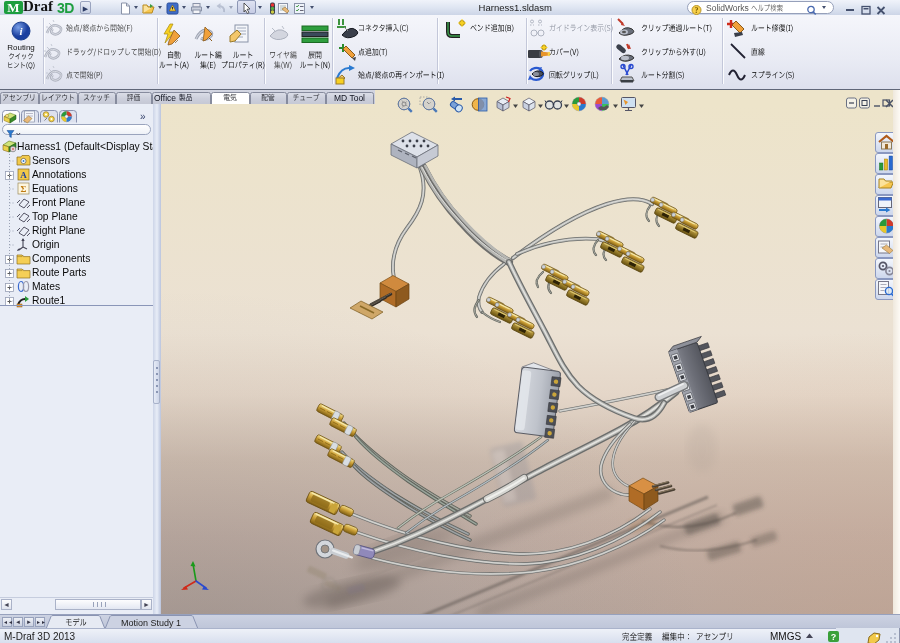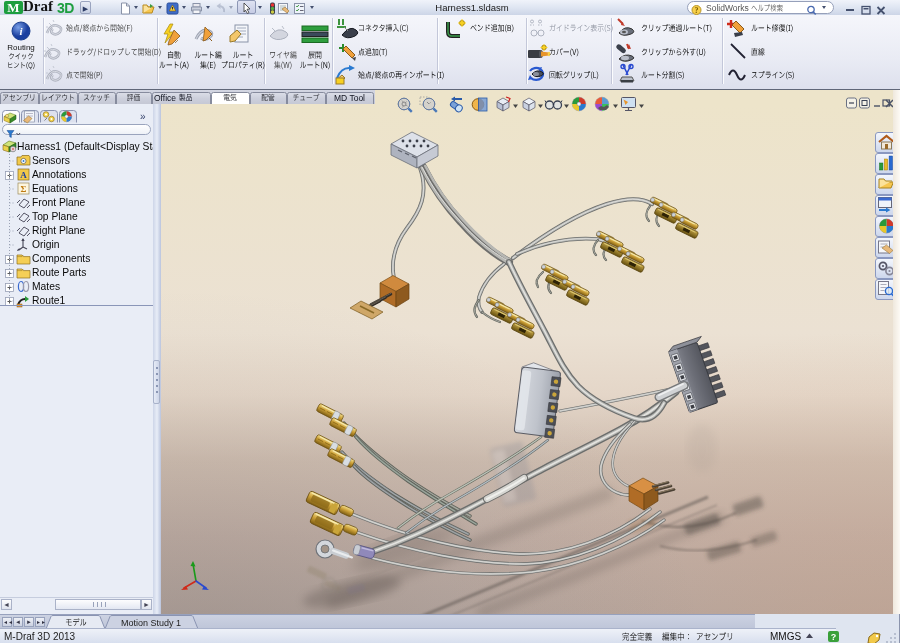--- a/index.html
+++ b/index.html
@@ -7,21 +7,21 @@
 .abs{position:absolute}
 #titlebar{left:0;top:0;width:900px;height:15px;background:linear-gradient(#f0f3fa,#dde4f1 55%,#ccd5e7)}
 #ribbon{left:0;top:15px;width:900px;height:75px;background:linear-gradient(#f5f6fb,#e9ebf4 60%,#dde0ed);border-bottom:1px solid #5f6678}
 .vsep{position:absolute;top:3px;height:66px;width:1px;background:#c3c7d9;box-shadow:1px 0 0 #fbfcfe}
 #tabrow{left:0;top:90px;width:900px;height:14px;background:linear-gradient(#d3d6e2,#c6c9d7)}
 #main{left:0;top:104px;width:900px;height:510px;background:#e9edf6}
 #lpanel{left:0;top:0;width:153px;height:510px;background:#e9edf6}
 #splitter{left:153px;top:0;width:8px;height:510px;background:linear-gradient(90deg,#cdd5e8,#e8edf7 50%,#bac4dd)}
 #vport{left:161px;top:0;width:732px;height:510px}
 #rstrip{left:893px;top:-14px;width:7px;height:524px;z-index:5;background:linear-gradient(90deg,#efe8dd,#fdfaf5)}
-#btabs{left:0;top:614px;width:755px;height:14px;background:linear-gradient(#ccd2e2,#bfc6d9);border-top:1px solid #97a1bd}
+#btabs{left:0;top:614px;width:900px;height:14px;background:linear-gradient(#ccd2e2,#bfc6d9);border-top:1px solid #97a1bd}
 #sbar{left:0;top:628px;width:836px;height:15px;background:linear-gradient(#eef1f8,#d8dfee);border-top:1px solid #aab3cb;font-size:10px;color:#222}
 .tdrop{position:absolute;top:6px;width:0;height:0;border-left:2.5px solid transparent;border-right:2.5px solid transparent;border-top:3px solid #44506e}
 </style></head><body>
 <div id="app">
     <div id="titlebar" class="abs">
       <div class="abs" style="left:4px;top:1px;width:19px;height:13px;background:#1d9e3f;border-radius:2px;color:#fff;font-family:'Liberation Serif',serif;font-weight:bold;font-size:13px;line-height:13px;text-align:center">M</div>
       <div class="abs" style="left:23px;top:-2px;font-family:'Liberation Serif',serif;font-weight:bold;font-size:15px;color:#111">Draf</div>
       <div class="abs" style="left:57px;top:0px;font-weight:bold;font-size:14px;color:#1d9e3f;letter-spacing:-0.5px">3D</div>
       <div class="abs" style="left:80px;top:1px;width:11px;height:13px;background:linear-gradient(#e9edf6,#c6cfe3);border:1px solid #9aa4bf;border-radius:2px;color:#2c3c66;font-size:7px;line-height:13px;text-align:center">▶</div>
       <div class="abs" style="left:119px;top:1px;width:13px;height:13px"><svg width="13" height="13">
@@ -67,21 +67,21 @@
           <rect x="1.5" y="1.5" width="9" height="10" fill="#f6f7fa" stroke="#8a93a8"></rect>
           <path d="M3 4h6M3 6h6M3 8h4" stroke="#9aa" stroke-width=".8"></path>
           <path d="M5 7l5 4 2-2-4-4z" fill="#e8b87a" stroke="#9a7a3a" stroke-width=".6"></path>
         </svg></div>
       <div class="abs" style="left:293px;top:1px;width:13px;height:13px"><svg width="13" height="13">
           <rect x="1.5" y="1.5" width="10" height="10" fill="#eef3fa" stroke="#8a93a8"></rect>
           <path d="M3.2 4l1 1 1.6-2M3.2 8l1 1 1.6-2" stroke="#2a8a2a" fill="none" stroke-width=".9"></path>
           <path d="M7 4.5h3.5M7 8.5h3.5" stroke="#556" stroke-width=".9"></path>
         </svg></div>
       <div class="tdrop" style="left:310px"></div>
-      <div class="abs" style="left:392px;top:2px;width:160px;text-align:center;font-size:9.5px;color:#1a1a1a">Harness1.sldasm</div>
+      <div class="abs" style="left:392px;top:2px;width:160px;text-align:right;font-size:9.5px;color:#1a1a1a">Harness1.sldasm</div>
       <div class="abs" style="left:687px;top:1px;width:147px;height:13px;background:#fff;border:1px solid #96a0ba;border-radius:7px"></div>
       <div class="abs" style="left:691px;top:2px;width:11px;height:11px"><svg width="11" height="11">
           <circle cx="5.5" cy="5" r="4.5" fill="#f8d04a" stroke="#b8952a"></circle>
           <text x="5.5" y="8" font-size="8" font-weight="bold" text-anchor="middle" fill="#7a5a00" font-family="Liberation Serif">?</text>
         </svg></div>
       <svg class="abs" style="left:706px;top:3px" width="100" height="11">
         <text x="0" y="8" font-size="8.5" fill="#555" font-family="Liberation Sans">SolidWorks</text>
         <path transform="translate(45,8) scale(0.006400,-0.008000)" fill="#555" d="M468 533Q438 566 415 566Q390 566 363 531L126 235L75 293L310 582Q336 615 360 630Q384 644 412 644Q439 644 463 631Q487 618 512 591L954 118L909 56Z M1932 393Q1885 245 1799 140Q1713 36 1600 -11H1535V772H1605V69Q1784 165 1871 427ZM1287 767H1357V466Q1357 285 1302 172Q1247 59 1132 -25L1085 32Q1190 106 1238 205Q1287 304 1287 464Z M2972 728Q2972 674 2938 640Q2904 607 2847 607Q2822 607 2802 614Q2780 358 2656 204Q2531 50 2286 -23L2255 48Q2412 96 2512 172Q2612 249 2664 361Q2717 473 2729 630H2110V700H2726Q2723 714 2723 728Q2723 782 2757 816Q2791 849 2847 849Q2904 849 2938 816Q2972 782 2972 728ZM2919 735Q2919 764 2900 782Q2881 799 2847 799Q2813 799 2794 782Q2776 764 2776 735V721Q2776 692 2794 674Q2813 657 2847 657Q2881 657 2900 674Q2919 692 2919 721Z M3359 323 3322 283 3249 434Q3247 437 3245 437Q3243 437 3243 433V-74H3186V450H3179Q3170 287 3075 148L3036 197Q3099 286 3133 387Q3167 488 3177 592H3051V647H3186V834H3243V647H3350V592H3243V459H3249L3262 470Q3271 477 3276 477Q3283 477 3289 465ZM3640 797Q3620 731 3554 670Q3488 608 3387 549L3357 597Q3455 652 3518 712Q3582 773 3610 834H3677Q3707 771 3778 712Q3848 653 3964 588L3934 538Q3810 610 3738 670Q3666 730 3646 797ZM3680 211Q3702 146 3766 88Q3829 30 3939 -25L3909 -77Q3791 -12 3720 56Q3650 123 3643 188H3636Q3630 123 3562 54Q3493 -15 3386 -77L3356 -26Q3553 78 3599 211H3398V453H3611V543H3476V596H3820V543H3668V453H3895V211ZM3454 263H3610Q3611 270 3611 285V401H3454ZM3838 401H3668V285Q3668 270 3669 263H3838Z M4952 688H4523V588H4928V399H4866V532H4537Q4438 439 4352 378Q4399 349 4449 314Q4573 396 4690 504L4738 467Q4593 336 4448 248Q4624 254 4793 268Q4753 310 4708 350L4752 382Q4852 294 4939 189L4893 155Q4874 179 4838 221Q4687 206 4524 197V-74H4460V194Q4271 185 4079 185L4070 242Q4206 242 4335 245Q4366 262 4398 281Q4301 347 4190 411L4229 453Q4280 423 4299 411Q4382 468 4453 532H4133V399H4072V588H4461V688H4048V745H4461V834H4523V745H4952ZM4668 152Q4805 81 4935 -7L4897 -54Q4790 22 4629 107ZM4071 2Q4222 66 4315 150L4360 113Q4269 25 4105 -49Z"></path>
       </svg>
       <div class="abs" style="left:806px;top:2px"><svg width="12" height="11">

